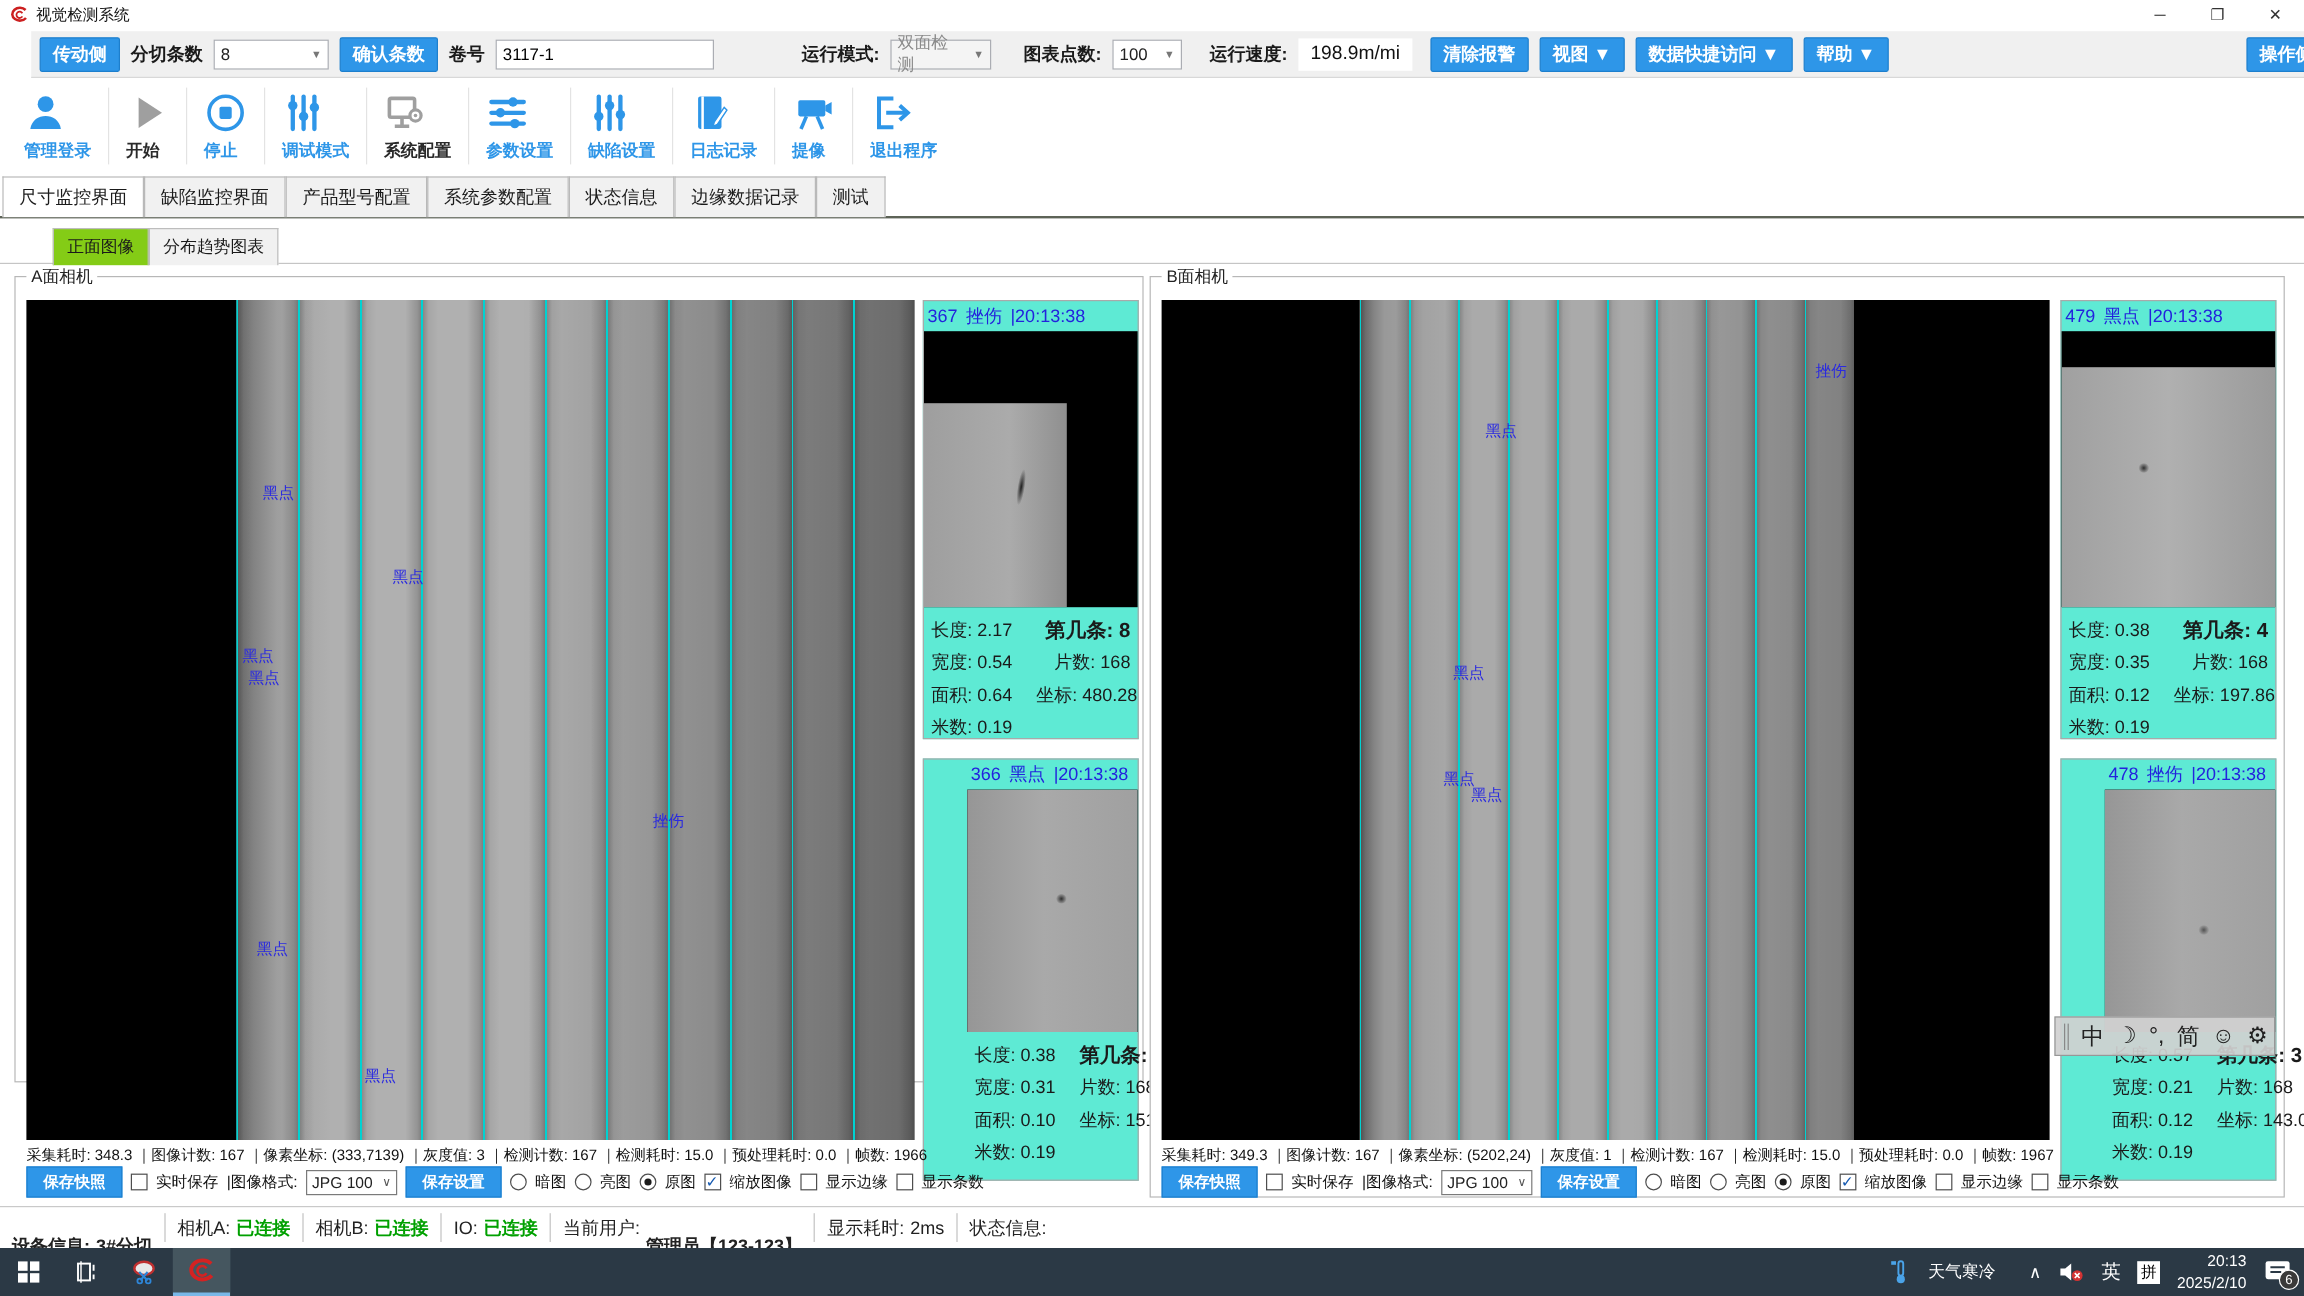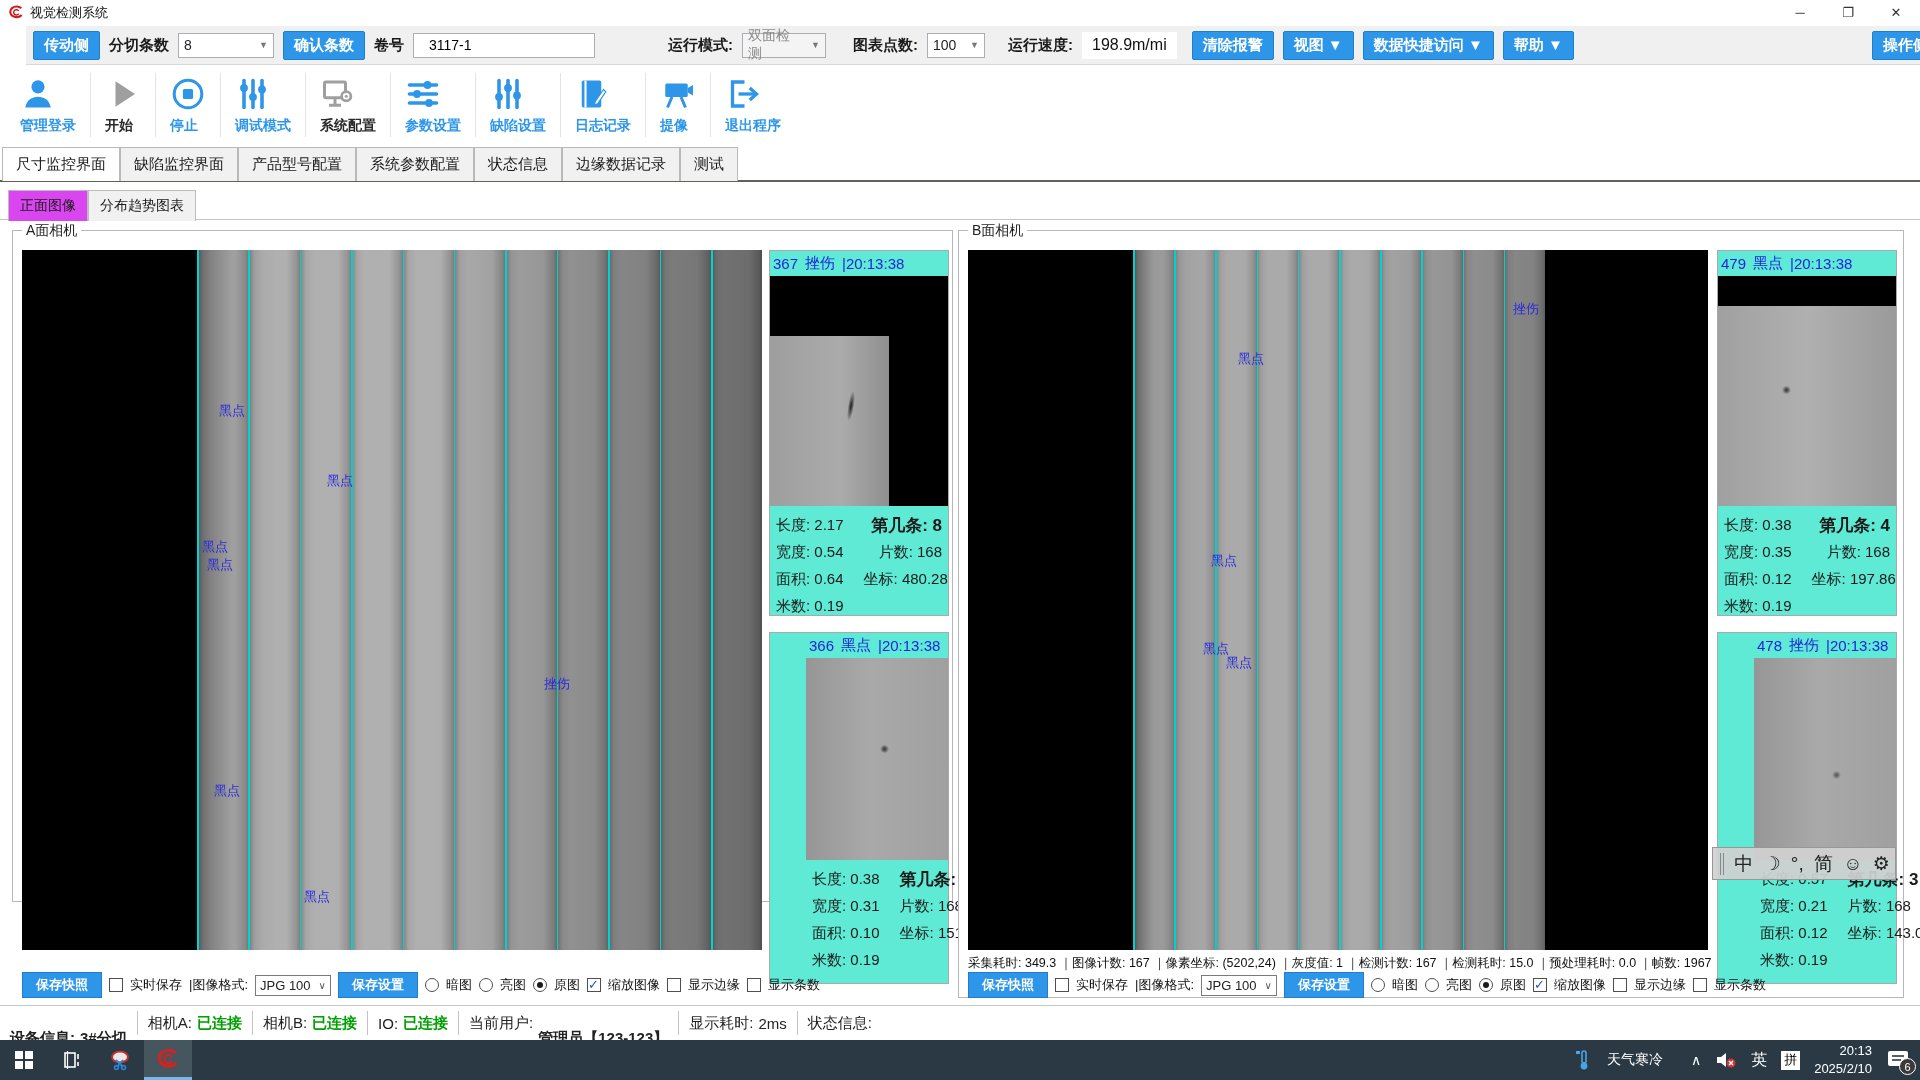--- a/index.html
+++ b/index.html
@@ -23,21 +23,21 @@
   .cmdbar{position:absolute;left:0;top:26px;width:1920px;height:39px;background:#f0f0f0;
           border-bottom:1px solid #d8d8d8;display:flex;align-items:center;
           padding:0 7px;font-size:15px;gap:9px;margin-left:26px;}
   .btn-blue{background:var(--accent);color:#fff;border:1px solid #1d7fcd;border-radius:2px;
             padding:4px 10px;font-size:15px;font-weight:bold;white-space:nowrap;}
   .lbl-b{font-weight:bold;color:#1a1a1a;white-space:nowrap;}
   .cmb{background:#fff;border:1px solid #abadb3;height:25px;display:inline-flex;
        align-items:center;padding:0 5px;font-size:14px;}
   .cmb .arr{margin-left:auto;color:#777;font-size:9px;padding-left:8px;}
   .cmb.disabled{color:#8a8a8a;background:#f4f4f4;}
-  .txt{height:25px;border:1px solid #abadb3;font-size:14px;padding:0 15px;
+  .txt{height:25px;border:1px solid #abadb3;font-size:14px;padding:0 5px;
        font-family:"Liberation Sans","DejaVu Sans",sans-serif;}
   .speed-box{background:#fff;height:27px;display:flex;align-items:center;
              padding:0 10px;font-size:16px;color:#111;}
   .spacer{flex:1;}
 
   
   .iconbar{position:absolute;left:0;top:65px;width:1920px;height:80px;background:#fff;
            display:flex;align-items:stretch;padding-left:6px;}
   .tb-item{display:flex;flex-direction:column;align-items:flex-start;justify-content:center;
            gap:5px;padding:4px 14px;color:var(--accent);}
@@ -49,21 +49,21 @@
 
   
   .maintabs{position:absolute;left:2px;top:147px;display:flex;z-index:3;}
   .tab{padding:7px 13px;font-size:15px;background:#f1f1f1;border:1px solid #b9b9b9;
        border-bottom:none;color:#1a1a1a;white-space:nowrap;}
   .tab.active{background:#fff;position:relative;z-index:4;font-weight:normal;}
   .tabline{position:absolute;left:0;top:180px;width:1920px;height:2px;background:#5d6357;}
   .subtabs{position:absolute;left:8px;top:190px;display:flex;z-index:3;}
   .subtab{padding:6px 11px;font-size:14px;background:#f1f1f1;border:1px solid #bdbdbd;
           border-bottom:none;color:#1a1a1a;white-space:nowrap;}
-  .subtab.active{background:#d946ef;z-index:4;}
+  .subtab.active{background:#84cc16;z-index:4;margin-left:36px;}
   .subtabline{position:absolute;left:0;top:219px;width:1920px;height:1px;background:#c5c5c5;}
 
   
   .groupbox{position:absolute;border:1px solid #b7b7b7;background:#fff;}
   .gb-a{left:12px;top:230px;width:941px;height:672px;}
   .gb-b{left:958px;top:230px;width:946px;height:768px;}
   .gb-title{position:absolute;left:9px;top:-9px;background:#fff;padding:0 4px;font-size:14px;color:#222;}
 
   
   .cam-image{position:absolute;left:9px;top:19px;width:740px;height:700px;background:#000;overflow:hidden;}
@@ -401,20 +401,21 @@
           <span class="dc-cell-l"><span>面积:</span> <span>0.10</span></span>
           <span class="dc-cell-r"><span>坐标:</span> <span>151.35</span></span>
         </div>
         <div class="dc-row">
           <span class="dc-cell-l"><span>米数:</span> <span>0.19</span></span>
         </div>
       </div>
     </div>
   </div>
 
+  <div class="cam-status">采集耗时: 348.3 ｜图像计数: 167 ｜像素坐标: (333,7139) ｜灰度值: 3 ｜检测计数: 167 ｜检测耗时: 15.0 ｜预处理耗时: 0.0 ｜帧数: 1966</div>
 
   <div class="cam-controls">
     <button class="small-btn">保存快照</button>
     <span class="chk"></span>
     <span class="ctrl-lbl">实时保存</span>
     <span class="ctrl-lbl">|图像格式:</span>
     <span class="fmt-select">
       <span>JPG 100</span>
       <span class="arr">∨</span>
     </span>

